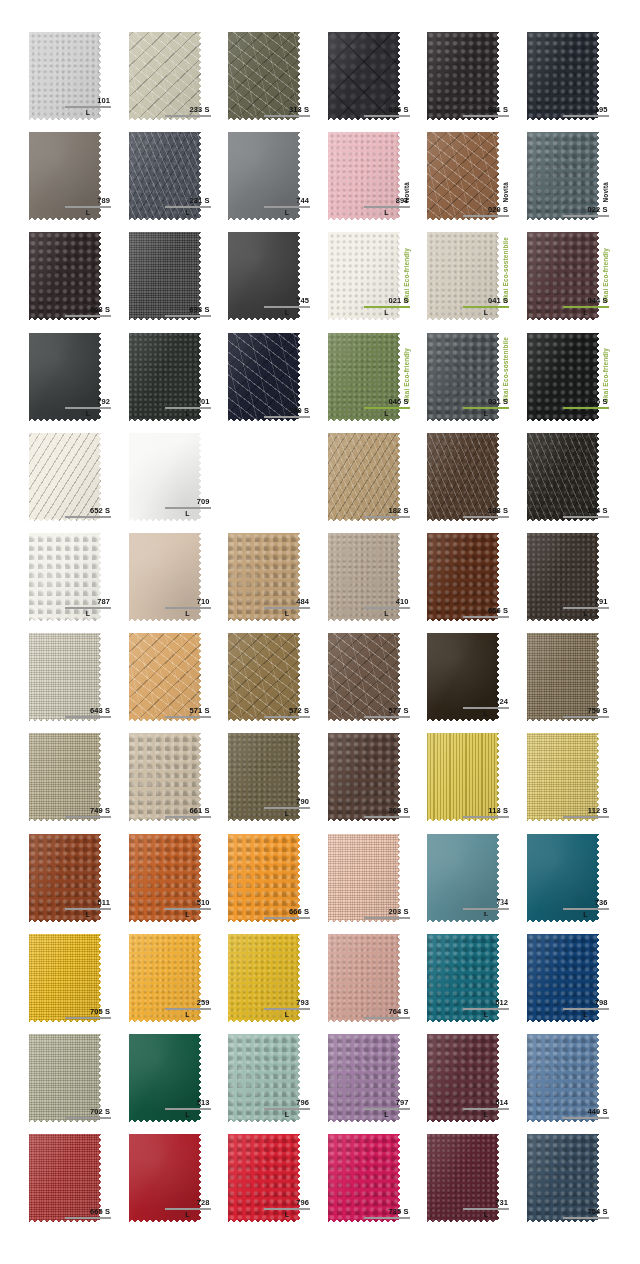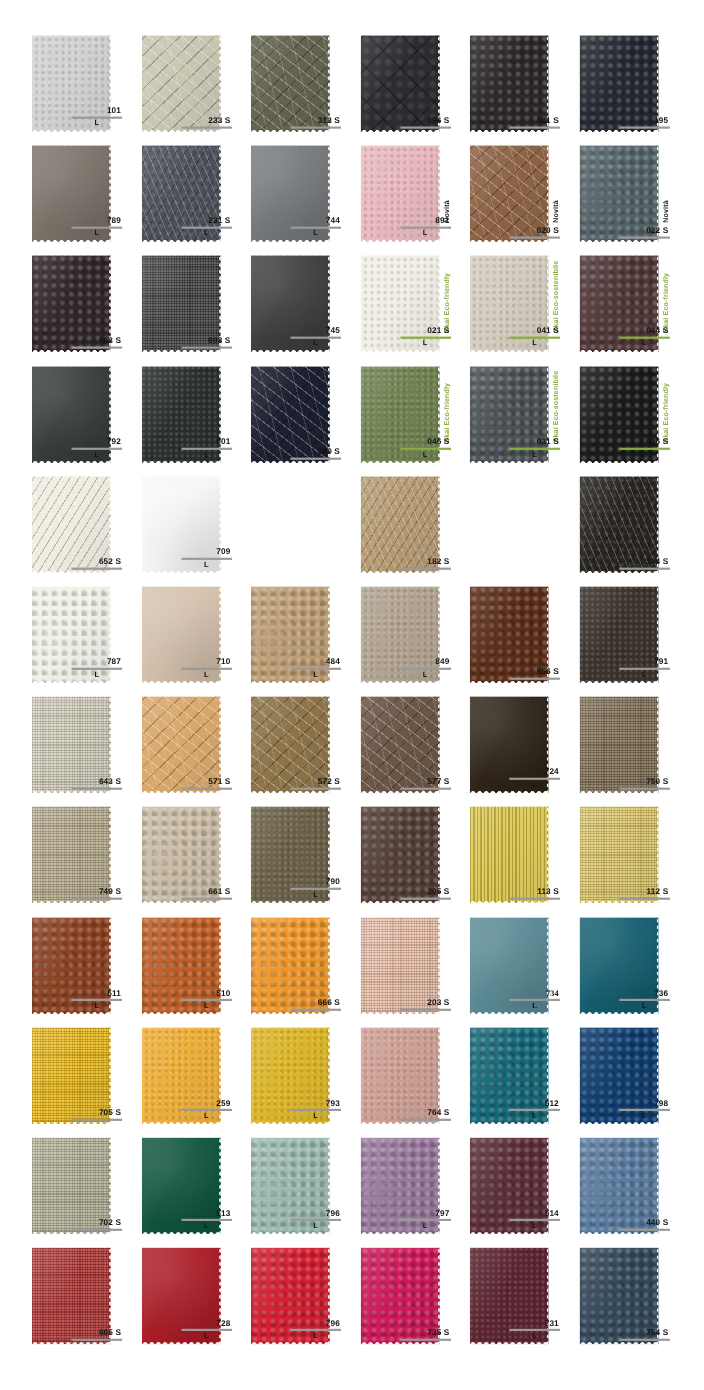--- a/index.html
+++ b/index.html
@@ -532,20 +532,32 @@
           <div class="swatch" title="182 S" style="background-color: rgb(181, 154, 114);">
             <div class="tex tex-vein"></div>
             <div class="sheen"></div>
           </div>
         </div>
         <div class="label">
           <div class="code">182 S</div>
           <div class="rule"></div>
         </div>
       </div>
+      <div class="cell" style="left: 426px; top: 430.8px;">
+        <div class="swatch-wrap">
+          <div class="swatch" title="183 S" style="background-color: rgb(79, 59, 44);">
+            <div class="tex tex-vein"></div>
+            <div class="sheen"></div>
+          </div>
+        </div>
+        <div class="label">
+          <div class="code">183 S</div>
+          <div class="rule"></div>
+        </div>
+      </div>
       <div class="cell" style="left: 525.5px; top: 430.8px;">
         <div class="swatch-wrap">
           <div class="swatch" title="184 S" style="background-color: rgb(40, 37, 32);">
             <div class="tex tex-vein"></div>
             <div class="sheen"></div>
           </div>
         </div>
         <div class="label">
           <div class="code">134 S</div>
           <div class="rule"></div>
@@ -591,21 +603,21 @@
         </div>
       </div>
       <div class="cell" style="left: 326.5px; top: 531px;">
         <div class="swatch-wrap">
           <div class="swatch" title="714" style="background-color: rgb(179, 164, 146);">
             <div class="tex tex-grain"></div>
             <div class="sheen"></div>
           </div>
         </div>
         <div class="label">
-          <div class="code">849</div>
+          <div class="code">410</div>
           <div class="rule"></div>
           <div class="lmark">L</div>
         </div>
       </div>
       <div class="cell" style="left: 426px; top: 531px;">
         <div class="swatch-wrap">
           <div class="swatch" title="656 S" style="background-color: rgb(94, 47, 26);">
             <div class="tex tex-pebble"></div>
             <div class="sheen"></div>
           </div>

